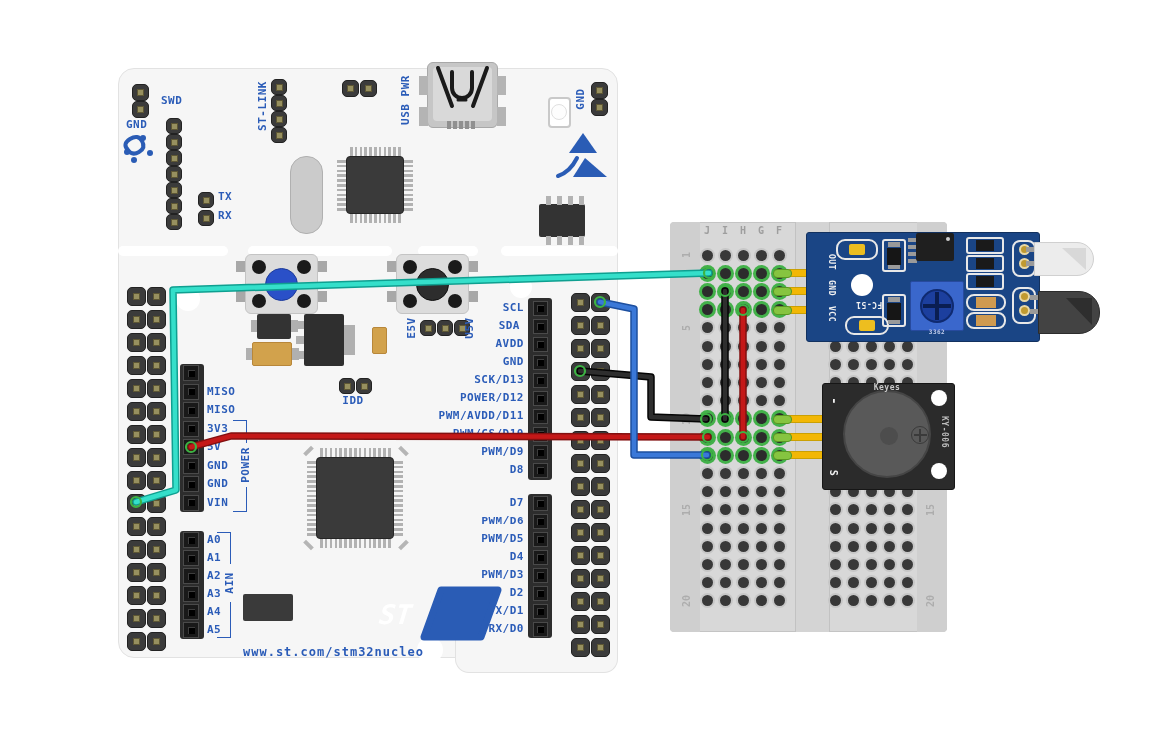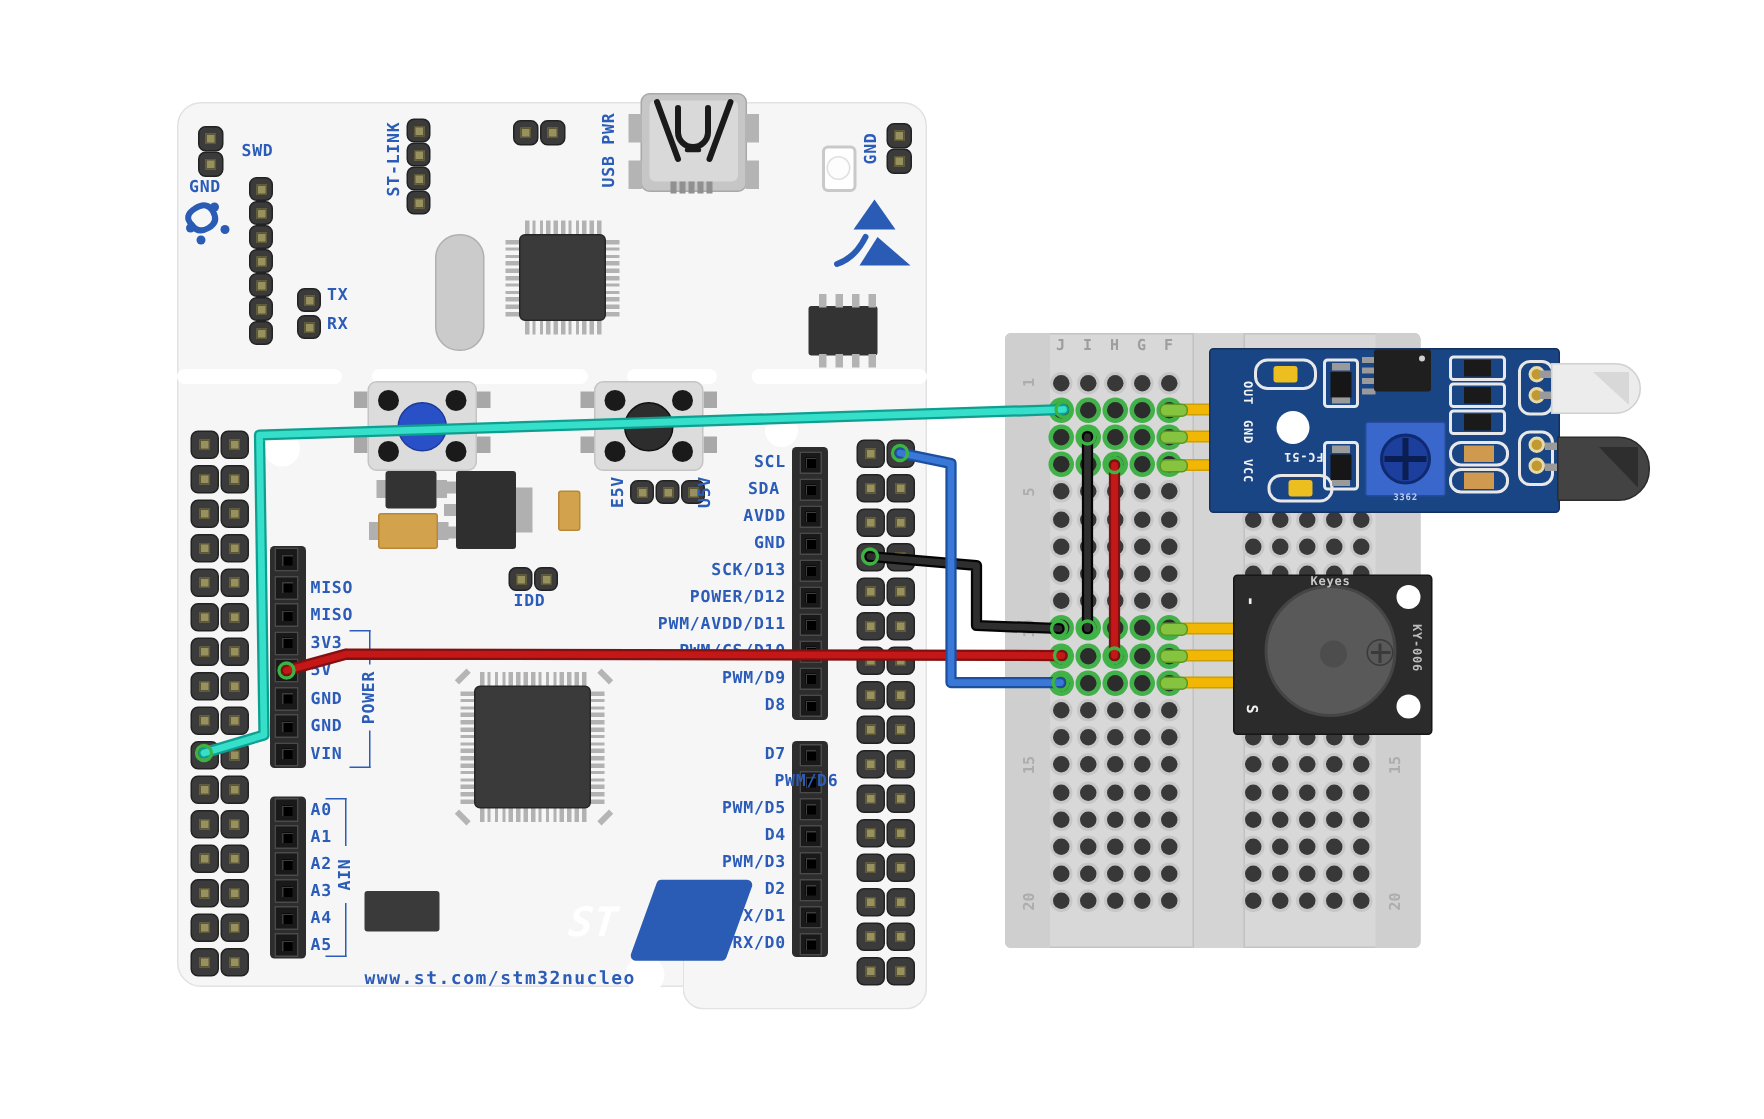--- a/index.html
+++ b/index.html
@@ -379,21 +379,21 @@
     <div class="a silk" style="top: 464px; height: 12px; right: 652px; left: auto; width: auto;">D8</div>
     <div class="a ps" style="left: 533px; top: 495.5px; width: 15px; height: 15px;"></div>
     <div class="a ps" style="left: 533px; top: 513.5px; width: 15px; height: 15px;"></div>
     <div class="a ps" style="left: 533px; top: 531.5px; width: 15px; height: 15px;"></div>
     <div class="a ps" style="left: 533px; top: 549.5px; width: 15px; height: 15px;"></div>
     <div class="a ps" style="left: 533px; top: 567.5px; width: 15px; height: 15px;"></div>
     <div class="a ps" style="left: 533px; top: 585.5px; width: 15px; height: 15px;"></div>
     <div class="a ps" style="left: 533px; top: 603.5px; width: 15px; height: 15px;"></div>
     <div class="a ps" style="left: 533px; top: 621.5px; width: 15px; height: 15px;"></div>
     <div class="a silk" style="top: 497px; height: 12px; right: 652px; left: auto; width: auto;">D7</div>
-    <div class="a silk" style="top: 515px; height: 12px; right: 617px; left: auto; width: auto;">PWM/D6</div>
+    <div class="a silk" style="top: 515px; height: 12px; right: 652px; left: auto; width: auto; font-family: Liberation Mono, monospace;">PWM/D6</div>
     <div class="a silk" style="top: 533px; height: 12px; right: 652px; left: auto; width: auto;">PWM/D5</div>
     <div class="a silk" style="top: 551px; height: 12px; right: 652px; left: auto; width: auto;">D4</div>
     <div class="a silk" style="top: 569px; height: 12px; right: 652px; left: auto; width: auto;">PWM/D3</div>
     <div class="a silk" style="top: 587px; height: 12px; right: 652px; left: auto; width: auto;">D2</div>
     <div class="a silk" style="top: 605px; height: 12px; right: 652px; left: auto; width: auto;">TX/D1</div>
     <div class="a silk" style="top: 623px; height: 12px; right: 652px; left: auto; width: auto;">RX/D0</div>
     <div class="a" style="left: 670px; top: 222px; width: 277px; height: 410px; background: rgb(216, 216, 216); border: 1px solid rgb(196, 196, 196); border-radius: 4px; box-sizing: border-box;"></div>
     <div class="a" style="left: 670px; top: 222px; width: 30px; height: 410px; background: rgb(207, 207, 207); border-radius: 4px 0px 0px 4px;"></div>
     <div class="a" style="left: 917px; top: 222px; width: 30px; height: 410px; background: rgb(207, 207, 207); border-radius: 0px 4px 4px 0px;"></div>
     <div class="a" style="left: 795px; top: 222px; width: 35px; height: 410px; background: rgb(212, 212, 212); border-left: 1px solid rgb(194, 194, 194); border-right: 1px solid rgb(194, 194, 194); box-sizing: border-box;"></div>

